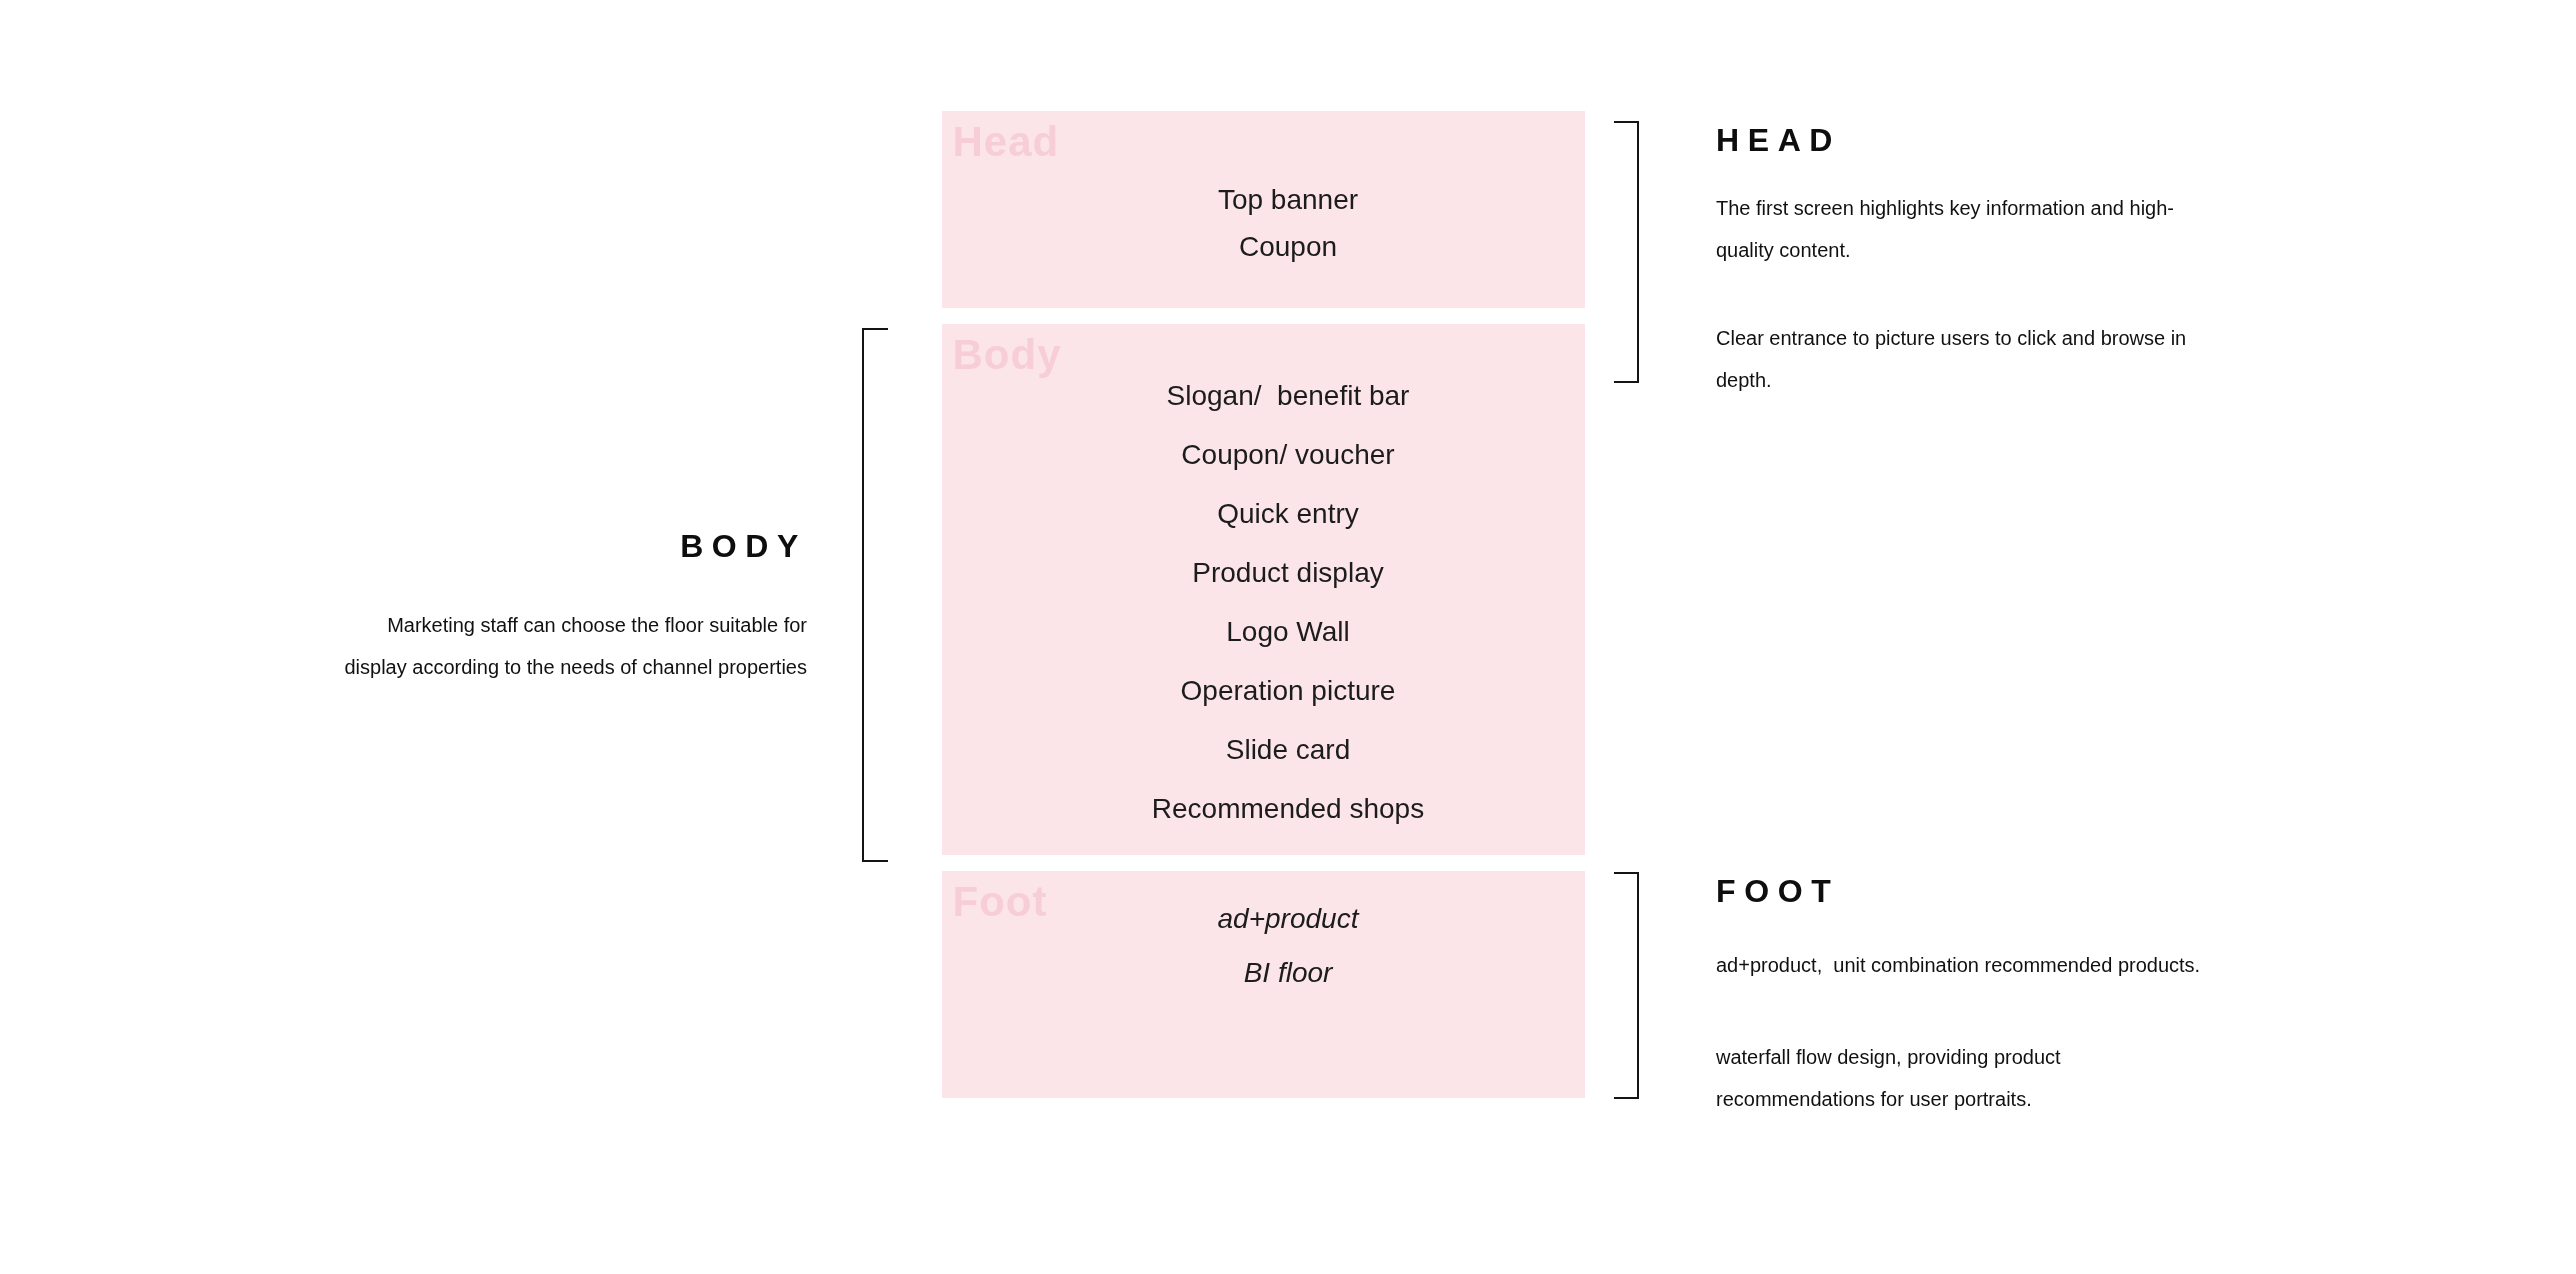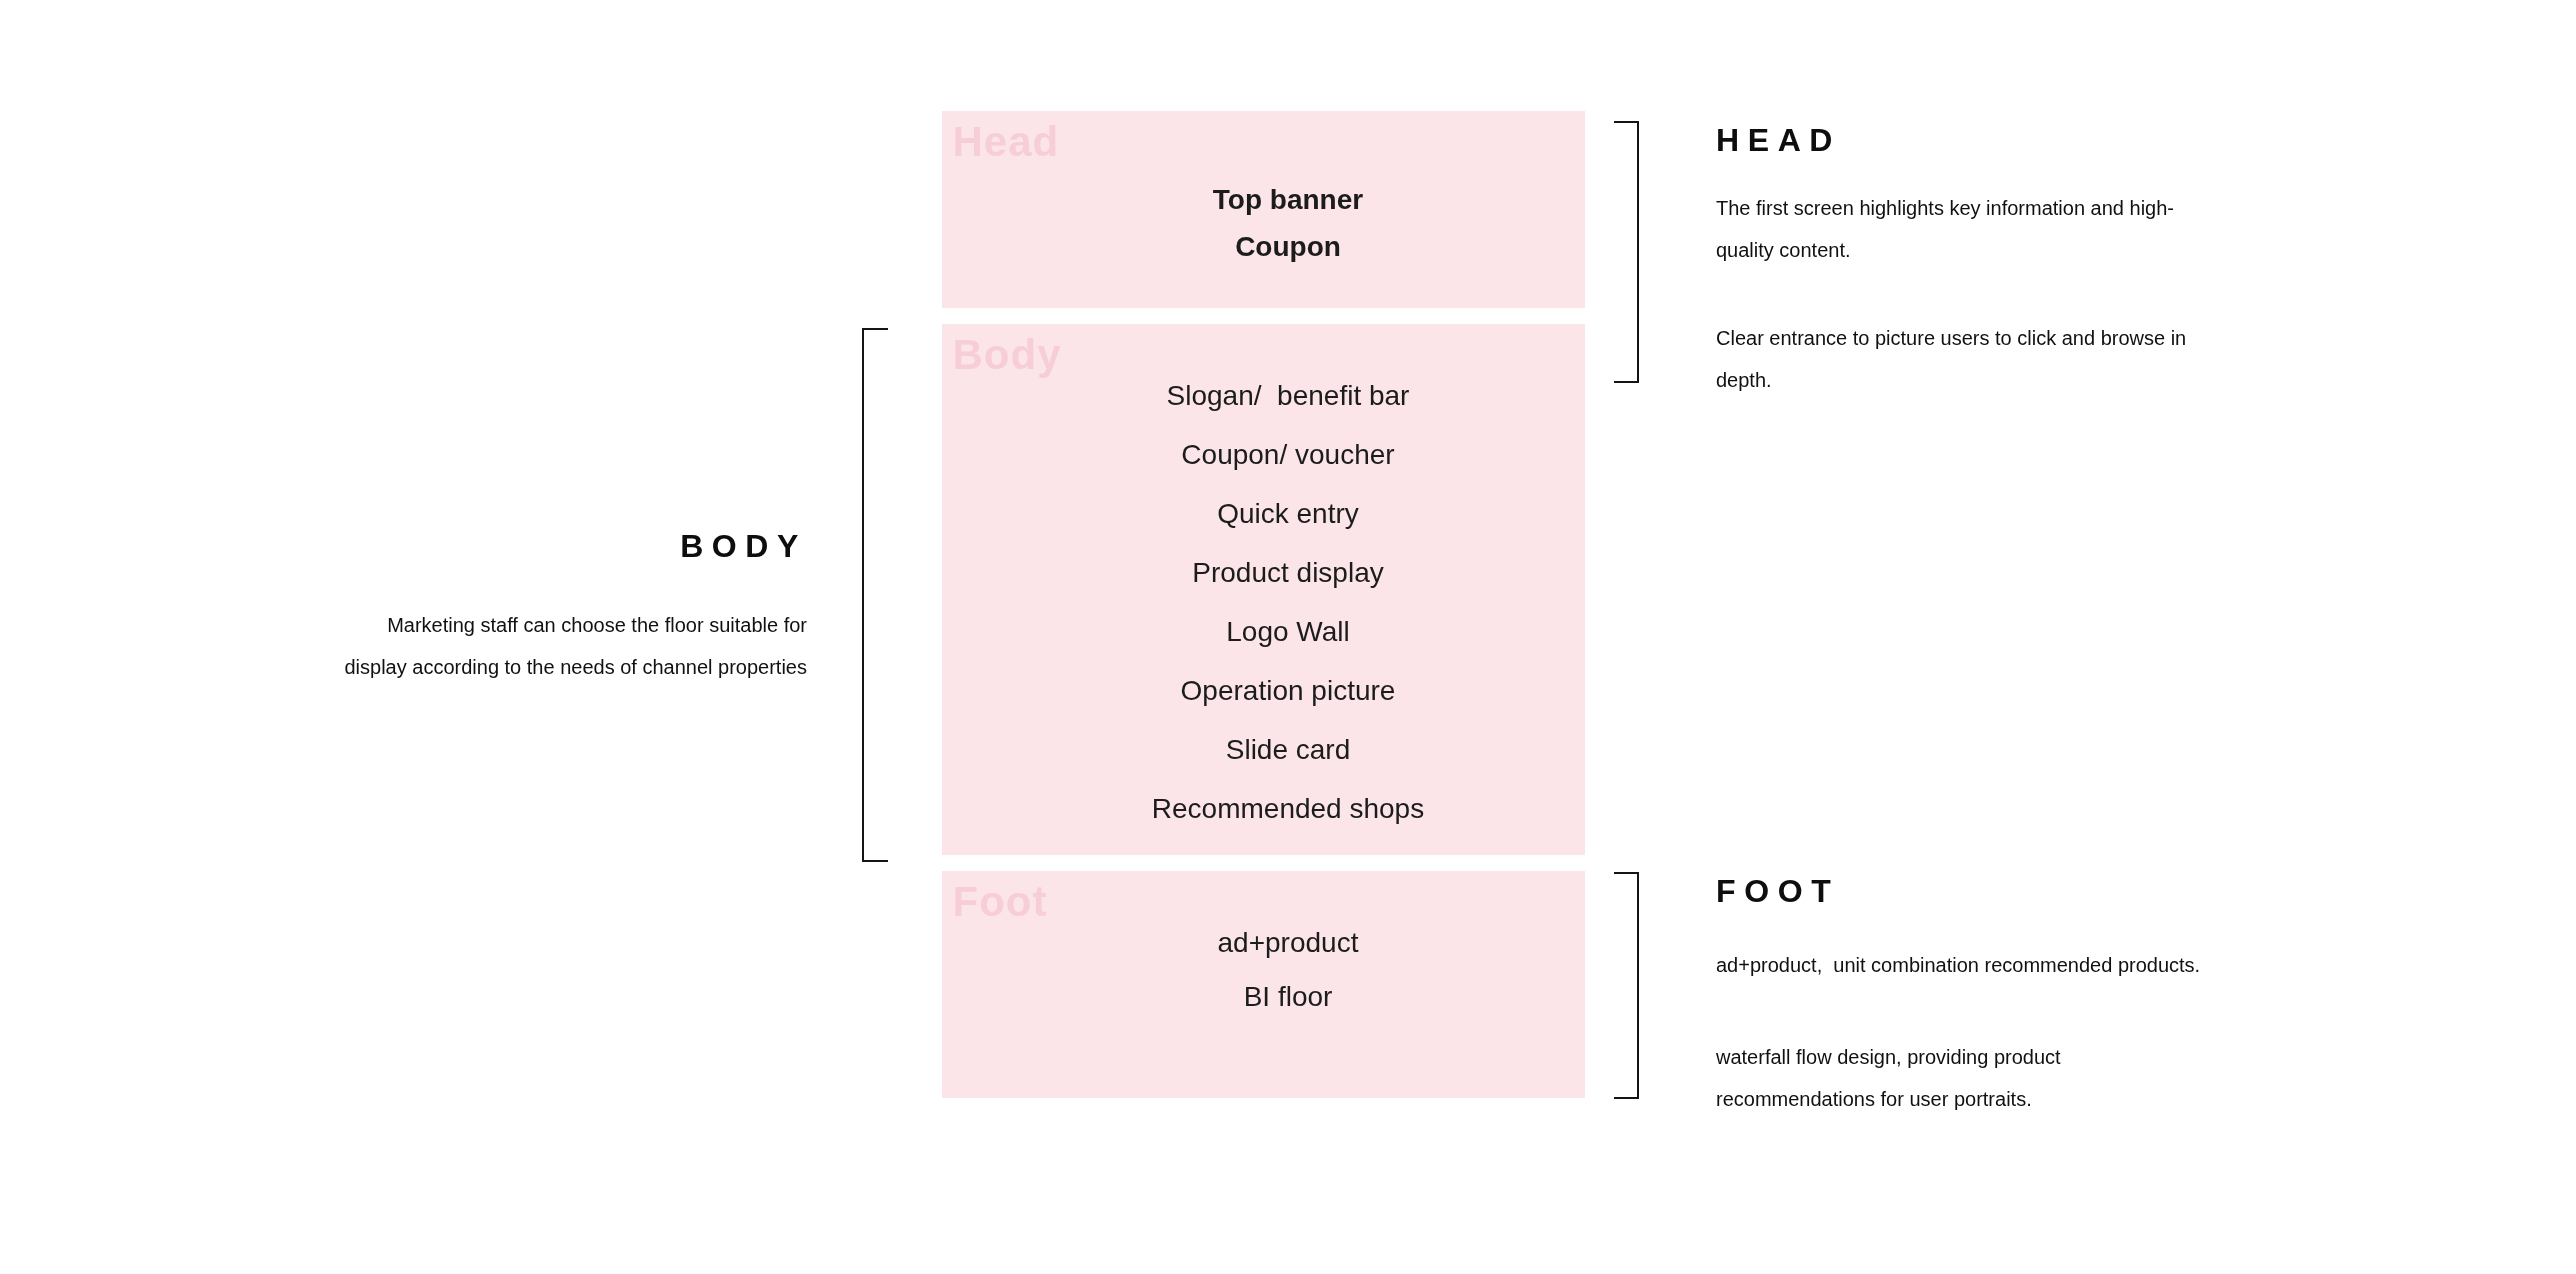--- a/index.html
+++ b/index.html
@@ -26,22 +26,22 @@
     color:#f7ced7;letter-spacing:1px;
   }
   .items{
     position:absolute;left:0;right:0;
     text-align:center;
     font-size:28px;color:#1c1c1c;
     white-space:pre;
   }
   .items-head{top:176px;}
   .items-body{top:366px;}
-  .items-foot{top:916px;}
-  .items-head .box-item{line-height:47px;height:47px;font-weight:bold;}
+  .items-foot{top:892px;font-style:italic;}
+  .items-head .box-item{line-height:47px;height:47px;}
   .items-body .box-item{line-height:59px;height:59px;}
   .items-foot .box-item{line-height:54px;height:54px;}
   .box-item .u{text-underline-offset:4.8px;}
   
   .bracket{position:absolute;}
   .bracket-right{border-top:2.9px solid #141414;border-bottom:2.9px solid #141414;border-right:2.9px solid #141414;}
   .bracket-left{border-top:2.9px solid #141414;border-bottom:2.9px solid #141414;border-left:2.9px solid #141414;}
   .bracket-head{left:1614px;width:23px;top:121px;height:258px;}
   .bracket-foot{left:1614px;width:23px;top:872px;height:223px;}
   .bracket-body{left:862px;width:24px;top:328px;height:530px;}

